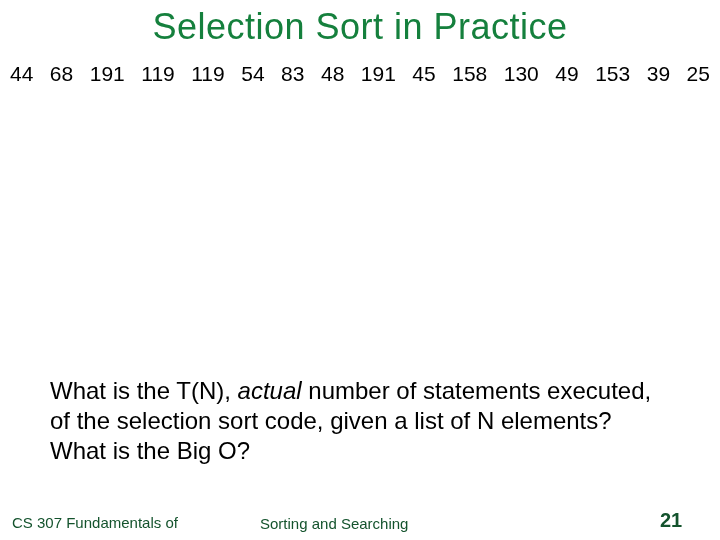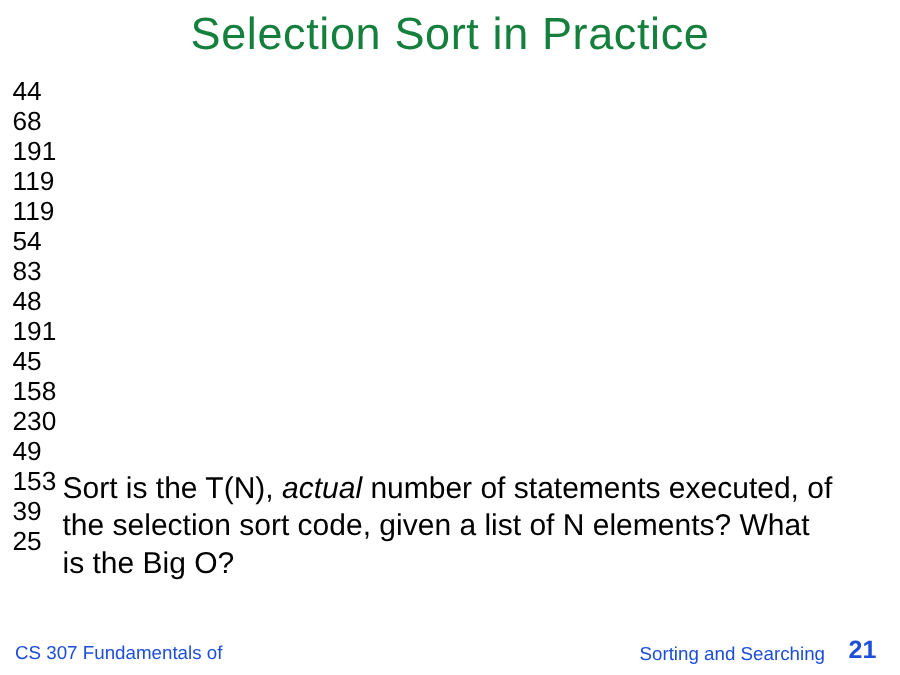--- a/index.html
+++ b/index.html
@@ -18,21 +18,20 @@
     text-align: center;
     padding-top: 6px;
     letter-spacing: 0.5px;
   }
   .number-row {
     display: flex;
     justify-content: space-between;
     padding: 14px 10px 0 10px;
     font-size: 21px;
     color: #000;
-    flex-direction: column;
   }
   .number-row span {
     flex: 0 0 auto;
   }
   .question {
     position: absolute;
     top: 376px;
     left: 50px;
     right: 50px;
     font-size: 24px;
@@ -41,35 +40,35 @@
   }
   .question .italic { font-style: italic; }
   .footer {
     position: absolute;
     bottom: 8px;
     left: 0;
     right: 0;
     display: flex;
     align-items: flex-end;
     font-size: 15px;
-    color: #1d4ed8;
+    color: #14532d;
   }
   .footer-left {
     width: 200px;
     padding-left: 12px;
     line-height: 1.2;
   }
   .footer-center {
     flex: 1;
-    text-align: right;
+    text-align: left;
     padding-left: 60px;
   }
   .footer-right {
     width: 60px;
-    text-align: center;
+    text-align: left;
     padding-right: 0;
     font-size: 20px;
     font-weight: bold;
   }
 </style>
 </head>
 <body>
 
 <h1 class="slide-title">Selection Sort in Practice</h1>
 
@@ -78,29 +77,29 @@
   <span>68</span>
   <span>191</span>
   <span>119</span>
   <span>119</span>
   <span>54</span>
   <span>83</span>
   <span>48</span>
   <span>191</span>
   <span>45</span>
   <span>158</span>
-  <span>230</span>
+  <span>130</span>
   <span>49</span>
   <span>153</span>
   <span>39</span>
   <span>25</span>
 </div>
 
 <div class="question">
-  <span>Sort is the T(N), </span><span class="italic">actual</span><span> number of statements executed, of the selection sort code, given a list of N  elements? What is the Big O?</span>
+  <span>What is the T(N), </span><span class="italic">actual</span><span> number of statements executed, of the selection sort code, given a list of N  elements? What is the Big O?</span>
 </div>
 
 <div class="footer">
   <div class="footer-left">
     <div>CS 307 Fundamentals of</div>
   </div>
   <div class="footer-center">Sorting and Searching</div>
   <div class="footer-right">21</div>
 </div>
 

